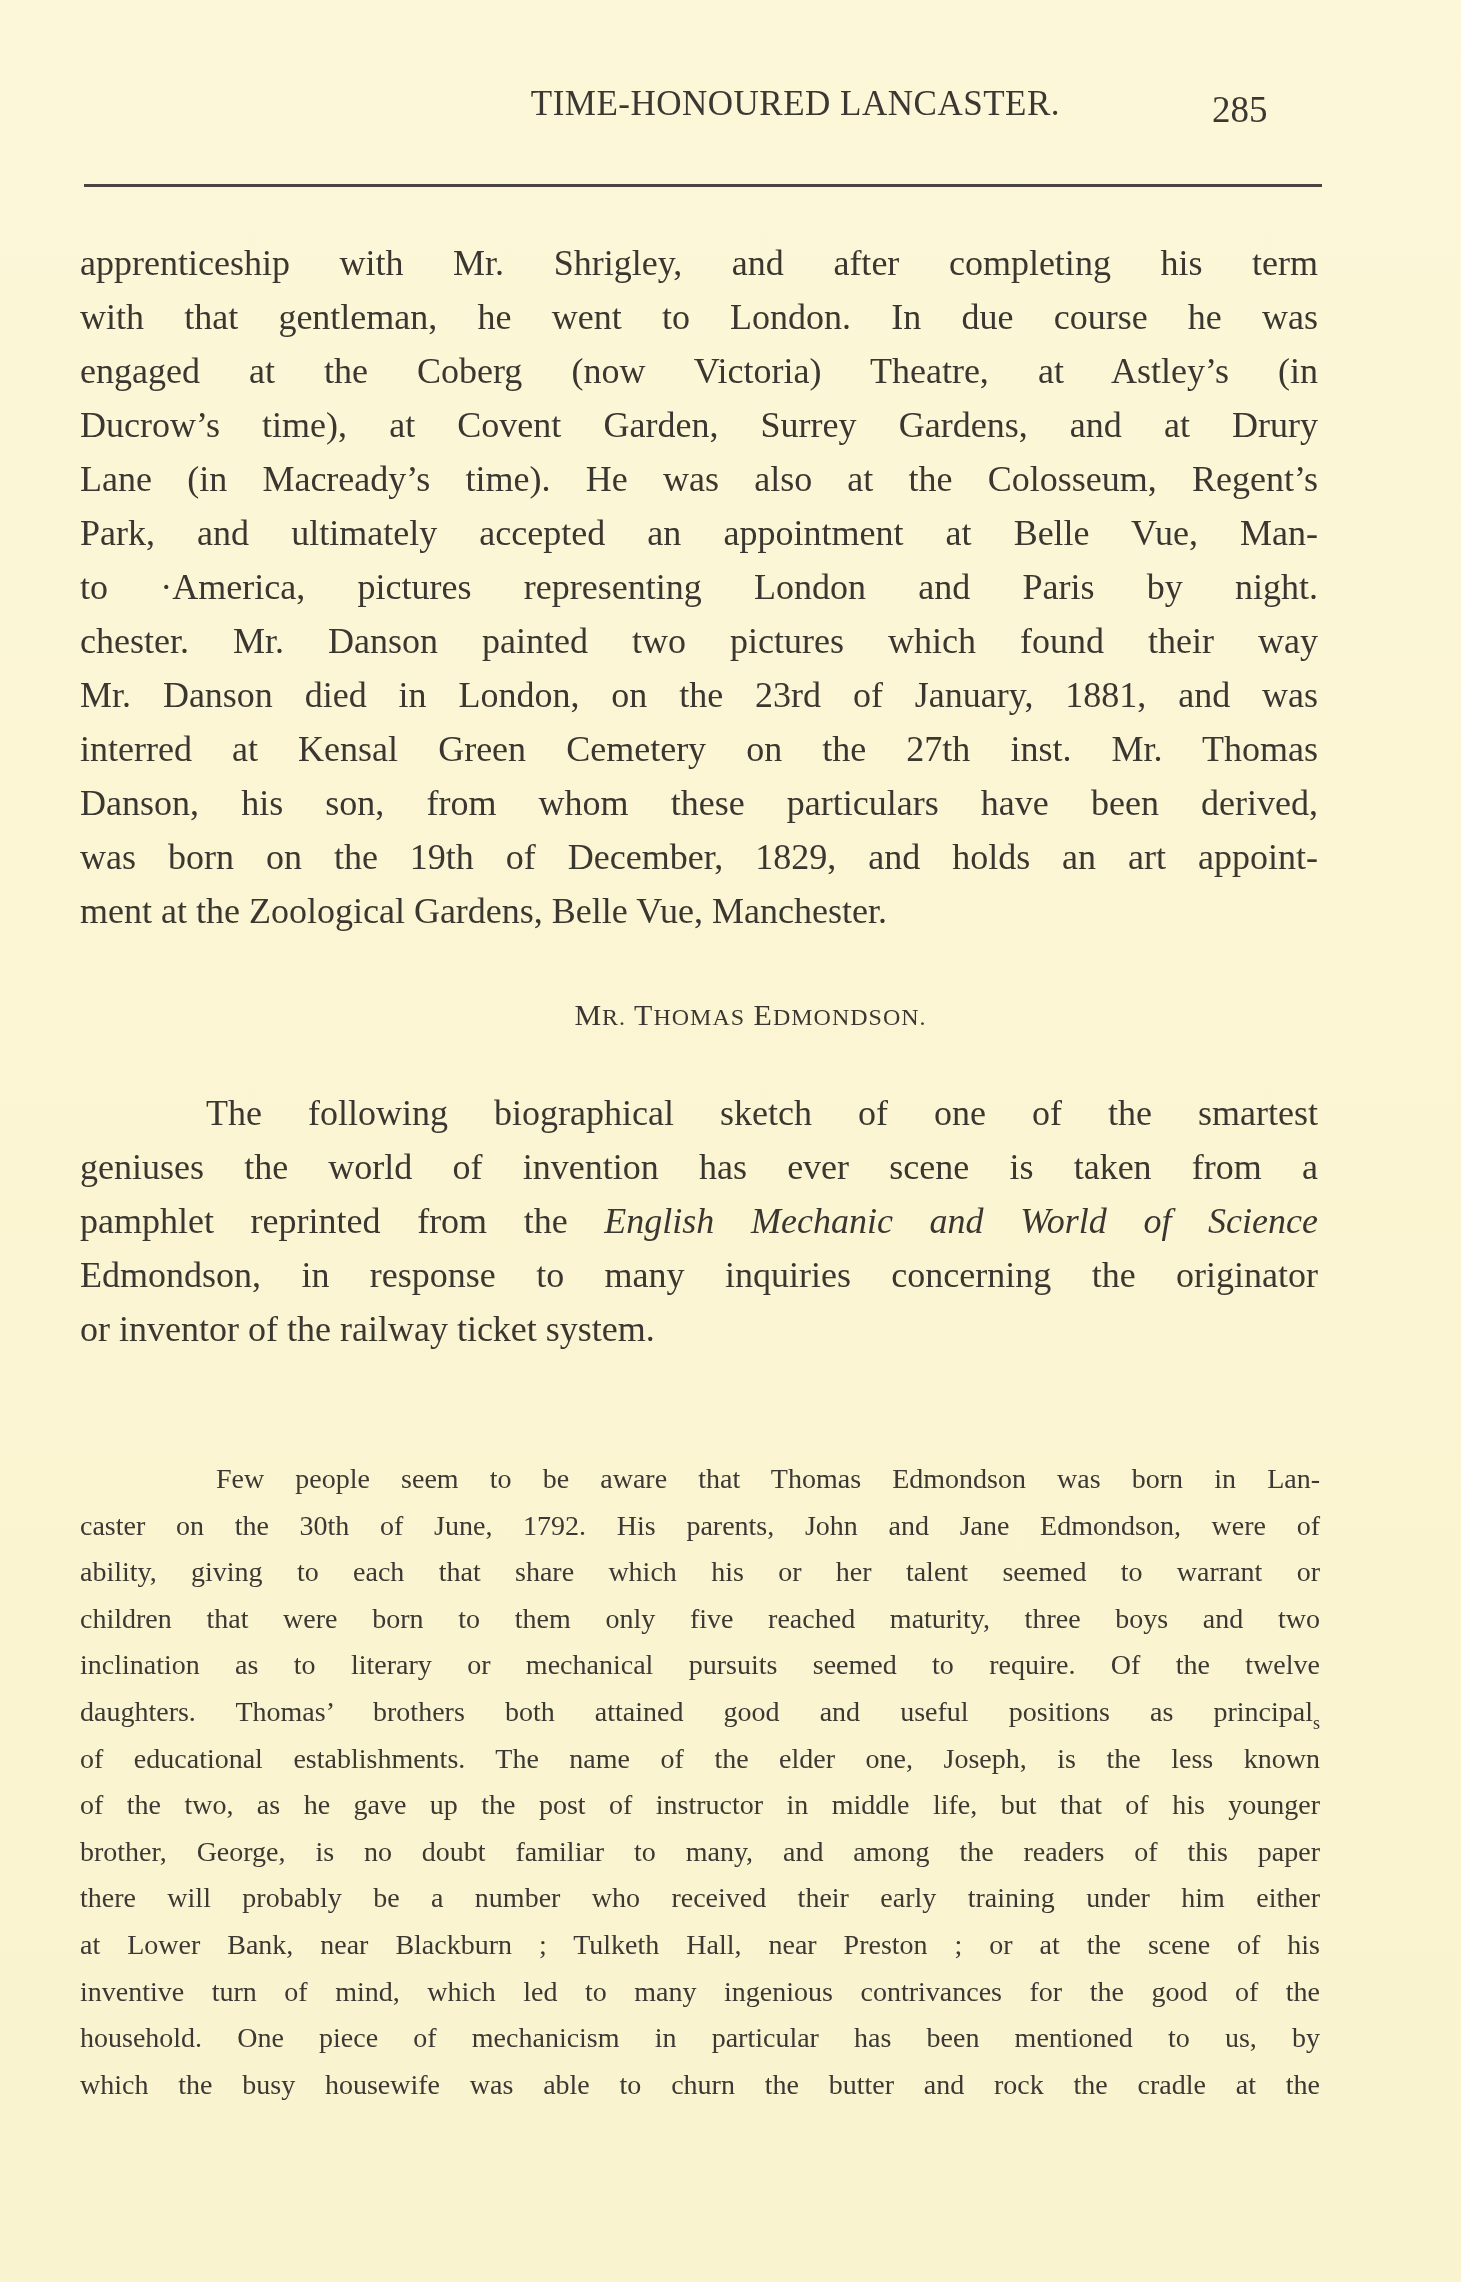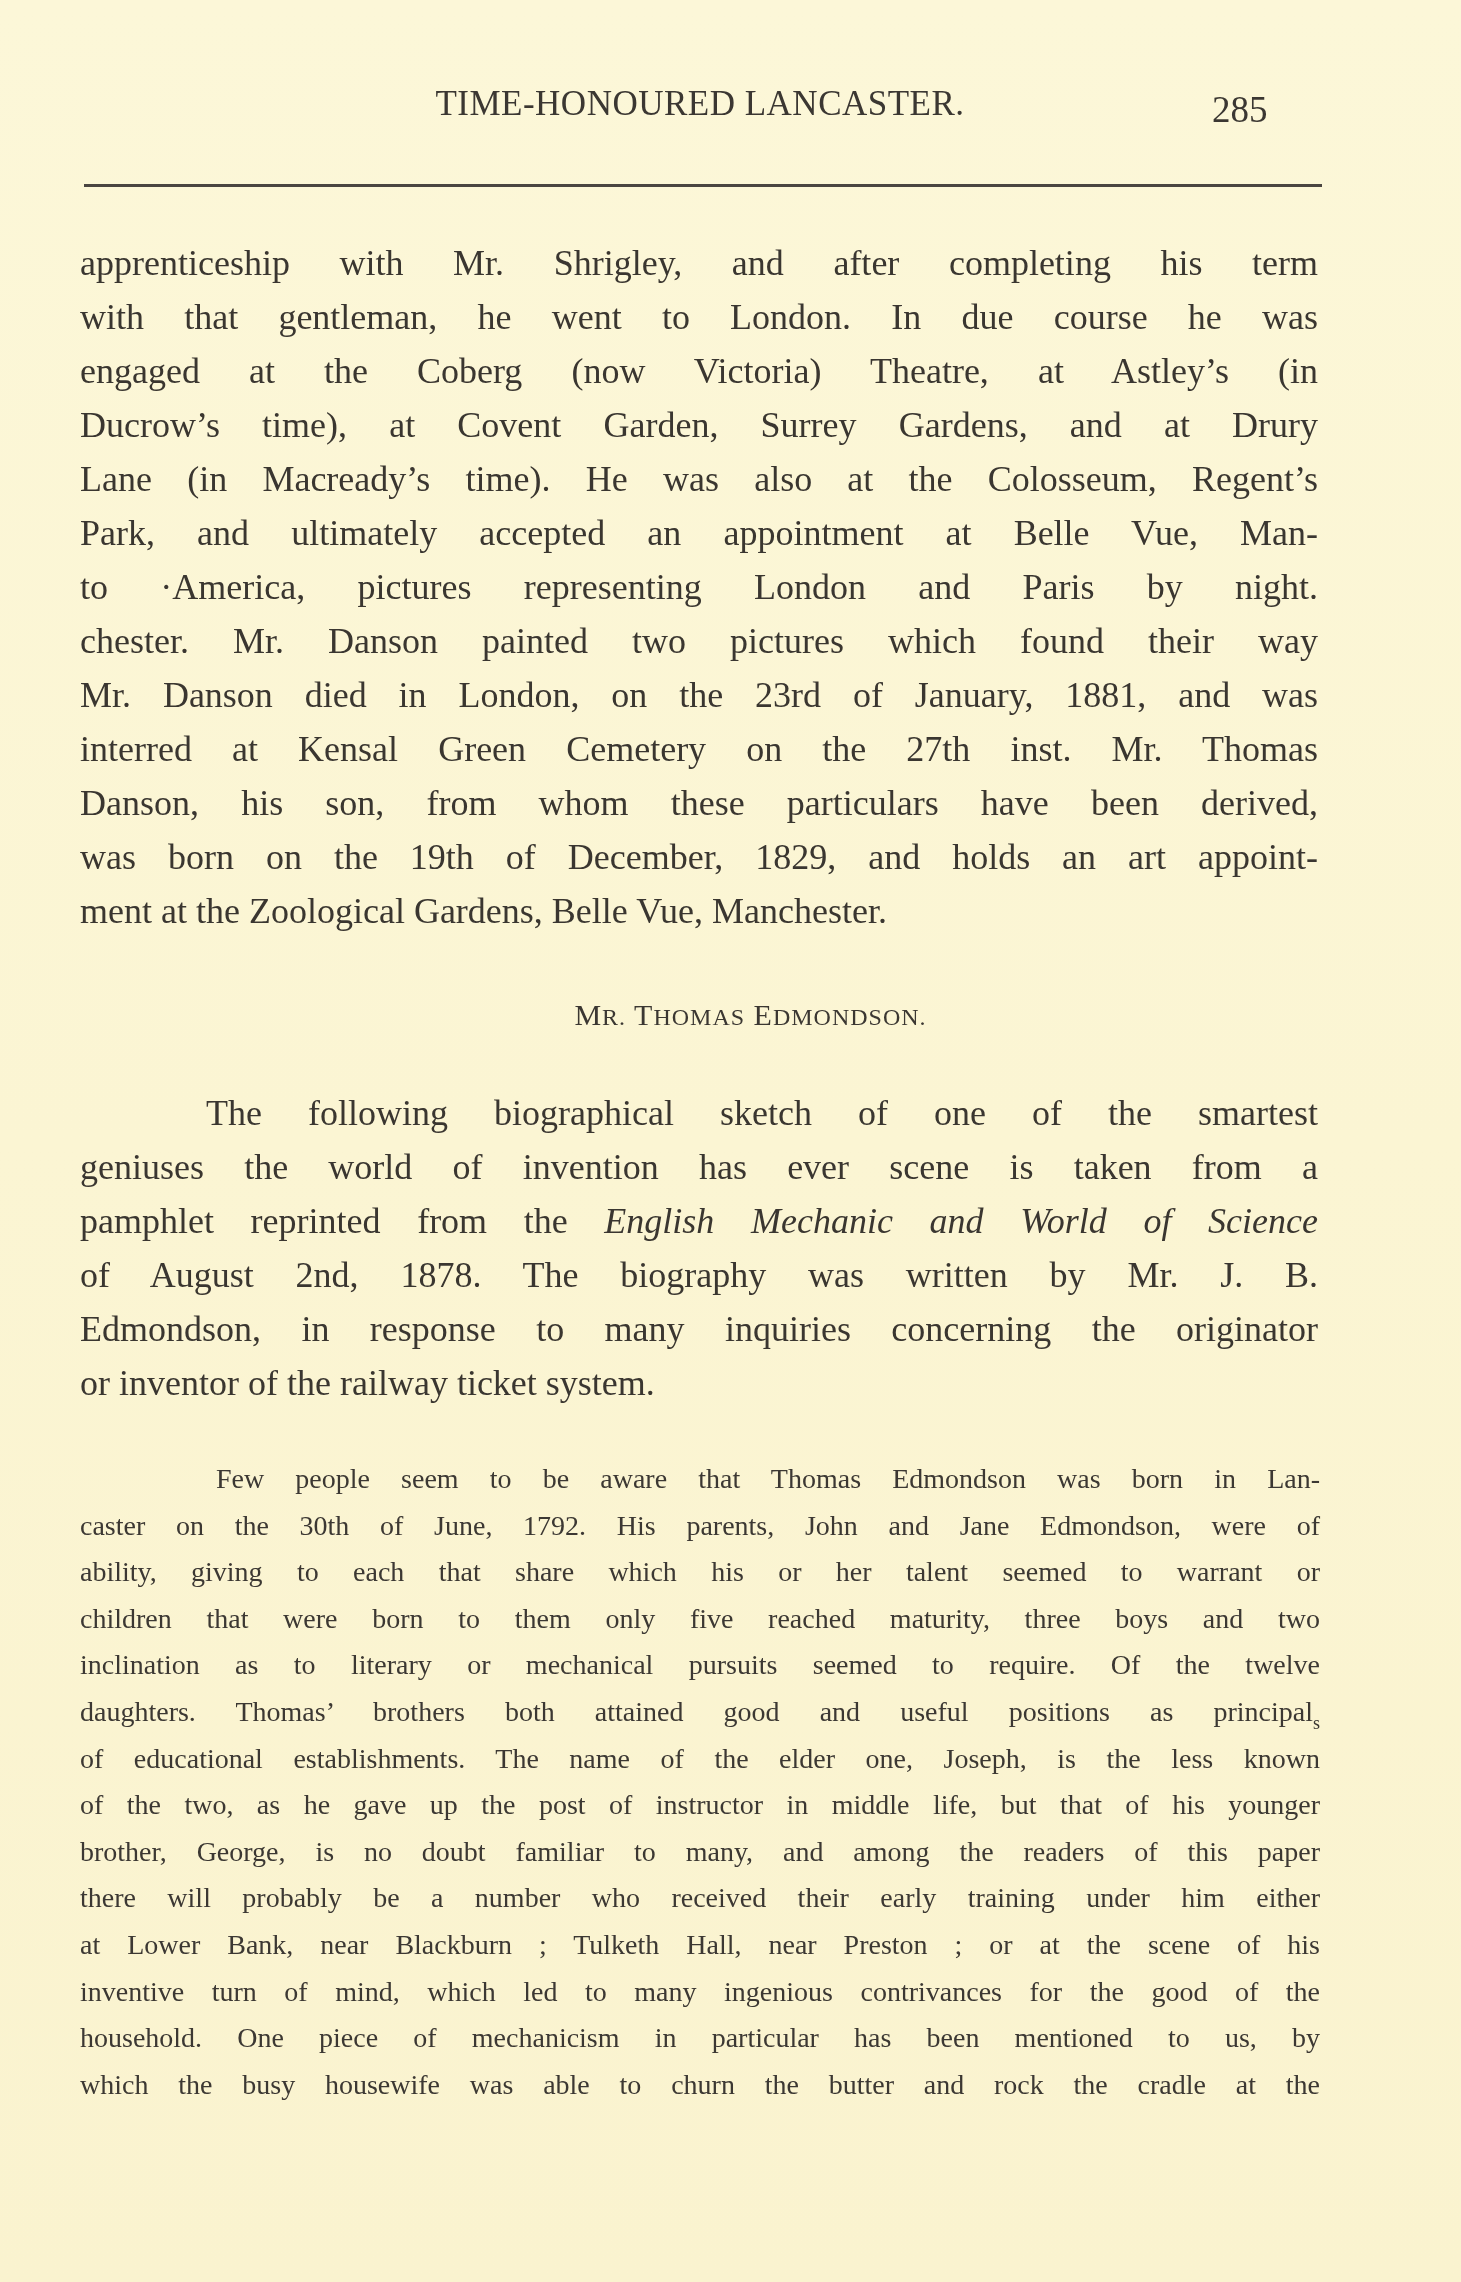--- a/index.html
+++ b/index.html
@@ -26,21 +26,21 @@
       top: 84px;
       left: 0;
       width: 1461px;
       height: 50px;
     }
     .running-title {
       position: absolute;
       left: 340px;
       width: 720px;
       top: 0;
-      text-align: center;
+      text-align: right;
       font-size: 35px;
       letter-spacing: 0.5px;
       color: #3b3732;
     }
     .page-number {
       position: absolute;
       left: 1212px;
       top: 4px;
       font-size: 37px;
       color: #3b3732;
@@ -143,21 +143,20 @@
   <div class="section-heading">
     <span>M</span><span class="sc">R.</span>
     <span>T</span><span class="sc">HOMAS</span>
     <span>E</span><span class="sc">DMONDSON.</span>
   </div>
 
   <div class="text-block para2">
     <span class="line indent">The following biographical sketch of one of the smartest</span>
     <span class="line">geniuses the world of invention has ever scene is taken from a</span>
     <span class="line"><span>pamphlet reprinted from the </span><em>English Mechanic and World of Science</em></span>
-    <span class="line">of August 2nd, 1878.  The biography was written by Mr. J. B.</span>
     <span class="line">Edmondson, in response to many inquiries concerning the originator</span>
     <span class="line last">or inventor of the railway ticket system.</span>
   </div>
 
   <div class="text-block quote">
     <span class="line indent">Few people seem to be aware that Thomas Edmondson was born in Lan-</span>
     <span class="line">caster on the 30th of June, 1792.  His parents, John and Jane Edmondson, were of</span>
     <span class="line">ability, giving to each that share which his or her talent seemed to warrant or</span>
     <span class="line">children that were born to them only five reached maturity, three boys and two</span>
     <span class="line">inclination as to literary or mechanical pursuits seemed to require.  Of the twelve</span>

